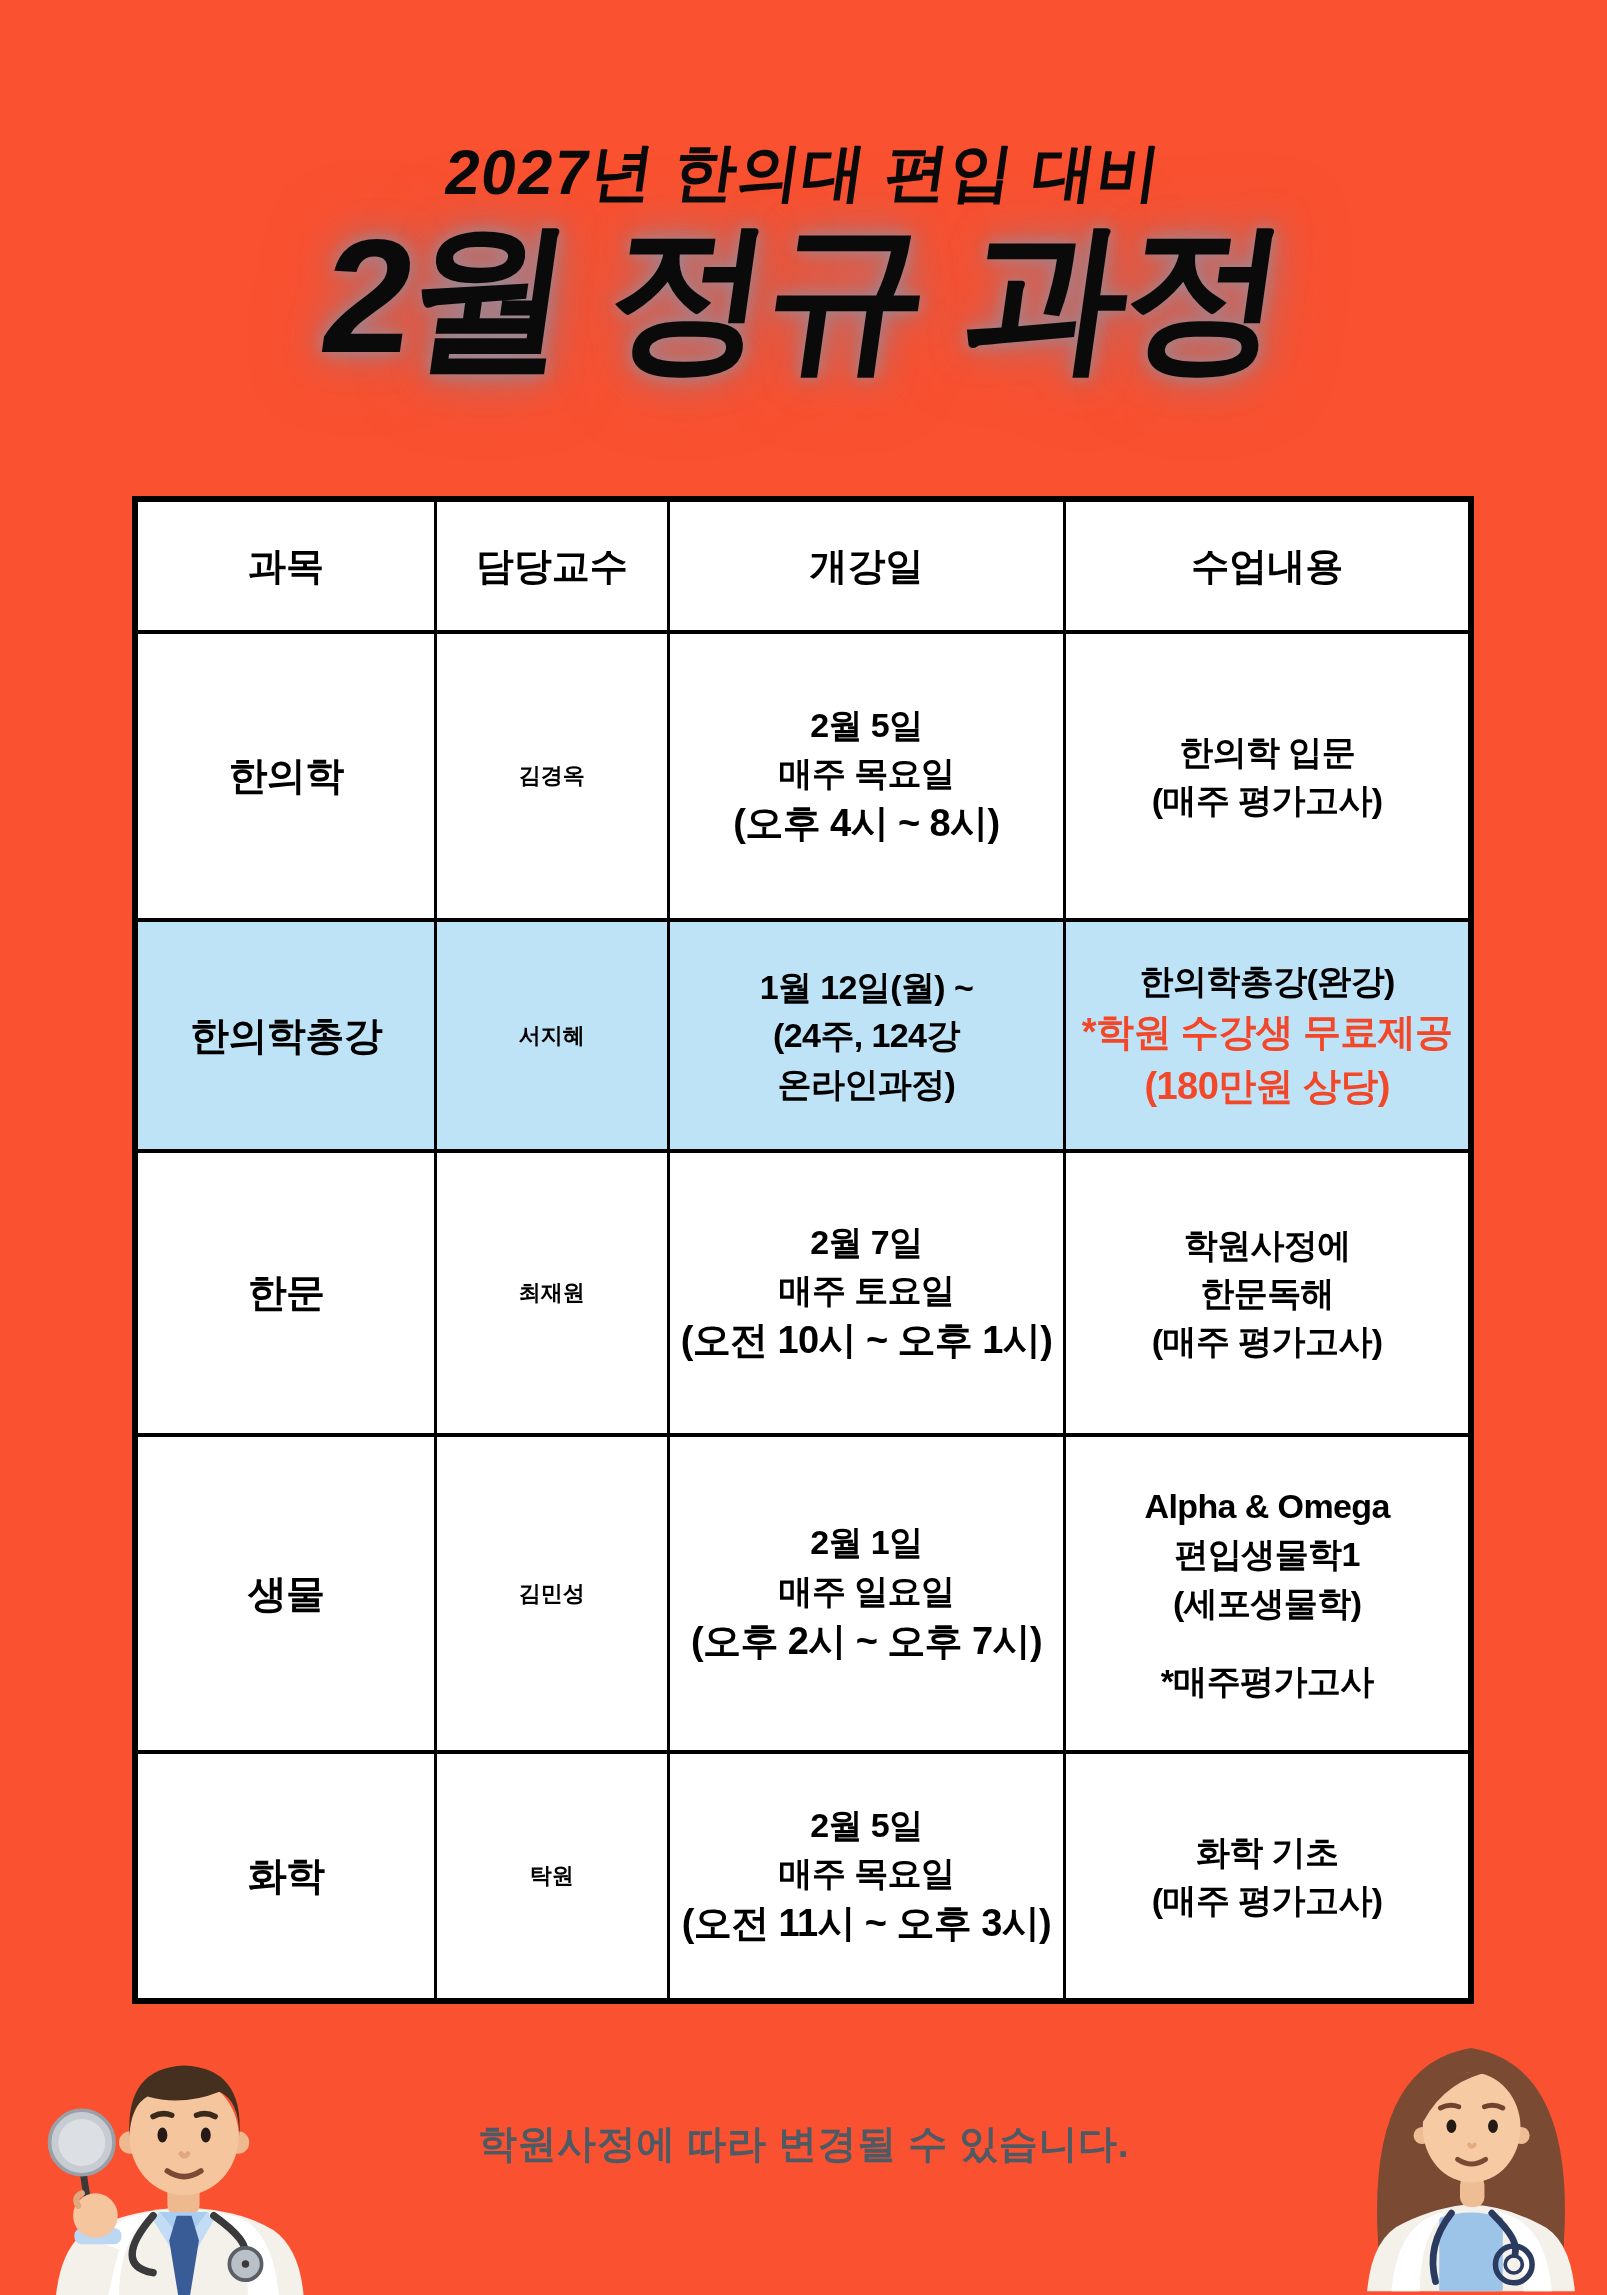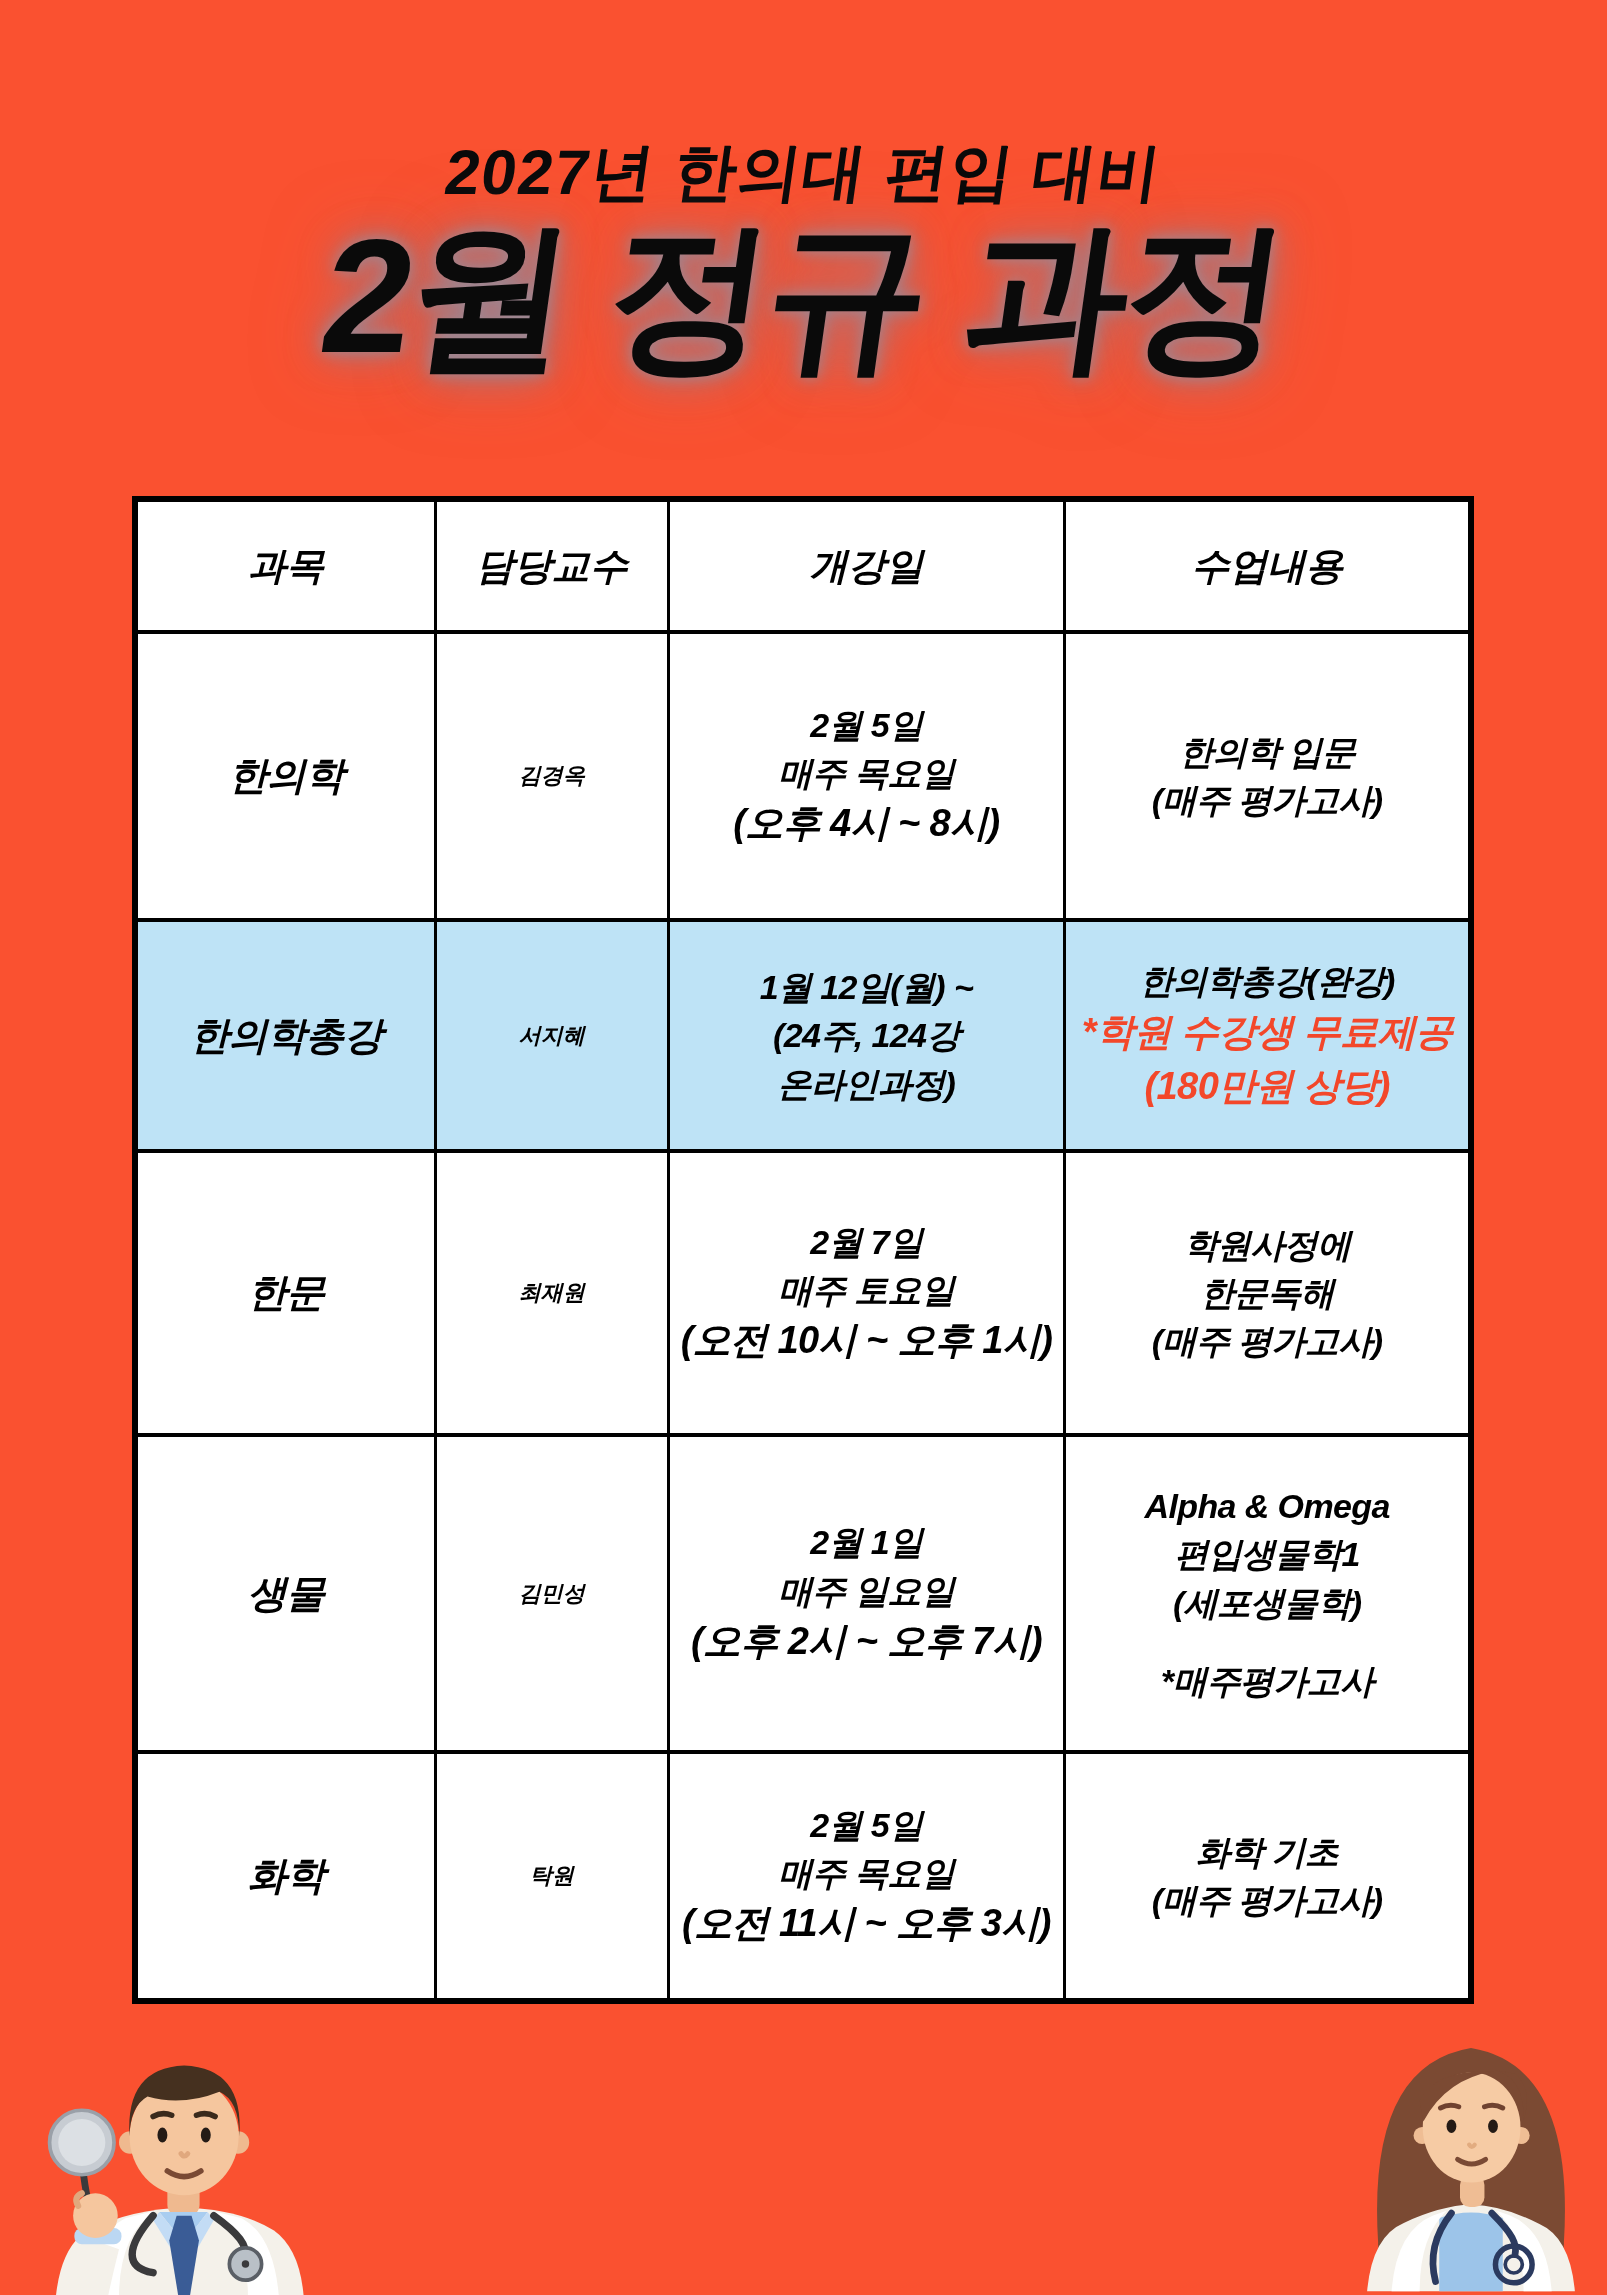--- a/index.html
+++ b/index.html
@@ -48,21 +48,20 @@
     background:var(--cell-white,#fff);
     border:6.5px solid #000;
   }
   col.c1{width:22.5%} col.c2{width:17.4%} col.c3{width:29.7%} col.c4{width:30.4%}
   .course-table th,.course-table td{
     border:3.2px solid #000;
     border-top-width:4.5px;border-bottom-width:4.5px;
     text-align:center;vertical-align:middle;
     padding:0 7.8px;
     background:var(--cell-white,#fff);
-    font-style:italic;
   }
   thead tr{height:133px;}
   thead th{
     background:var(--header-pink,#F58B8B);
     font-size:38px;font-weight:800;
     border-bottom-width:8.4px;
   }
   tbody tr:nth-child(1){height:288px;}
   tbody tr:nth-child(2){height:231px;}
   tbody tr:nth-child(3){height:284px;}
@@ -195,20 +194,21 @@
             <div class="cell-line small">(오전 11시 ~ 오후 3시)</div>
           </td>
           <td>
             <div class="cell-line">화학 기초</div>
             <div class="cell-line">(매주 평가고사)</div>
           </td>
         </tr>
       </tbody>
   </table>
 
+  <div class="footnote">학원사정에 따라 변경될 수 있습니다.</div>
 
   <svg class="doctor-left" viewBox="0 0 450 400" xmlns="http://www.w3.org/2000/svg" aria-hidden="true">
     <g>
 
       <path d="M55,400 Q60,320 105,290 Q170,258 255,255 Q345,258 400,292 Q442,322 448,400 Z" fill="#F4F1EA"></path>
 
       <rect x="228" y="212" width="52" height="58" rx="20" fill="#EFB98F"></rect>
 
       <path d="M215,262 L293,262 L255,312 Z" fill="#A9CDF0"></path>
       <path d="M215,262 L255,312 L232,318 L205,275 Z" fill="#C3DCF5"></path>

